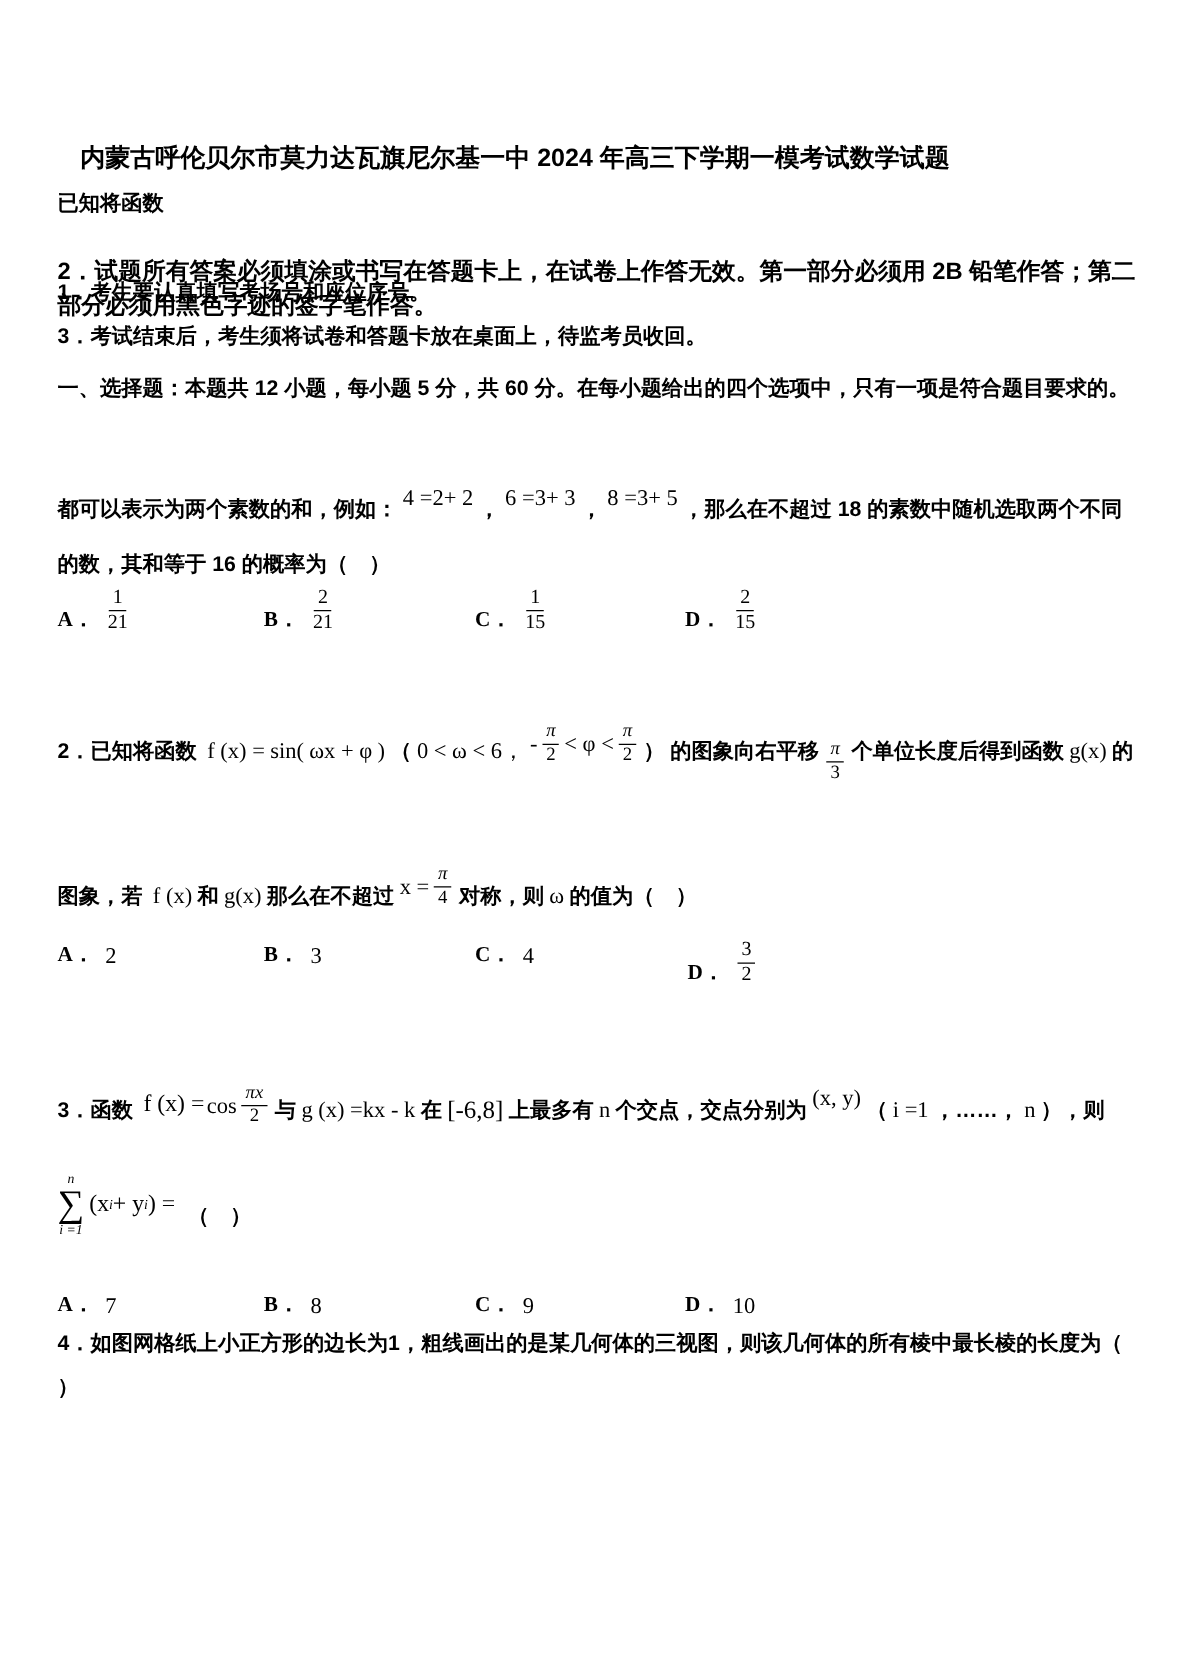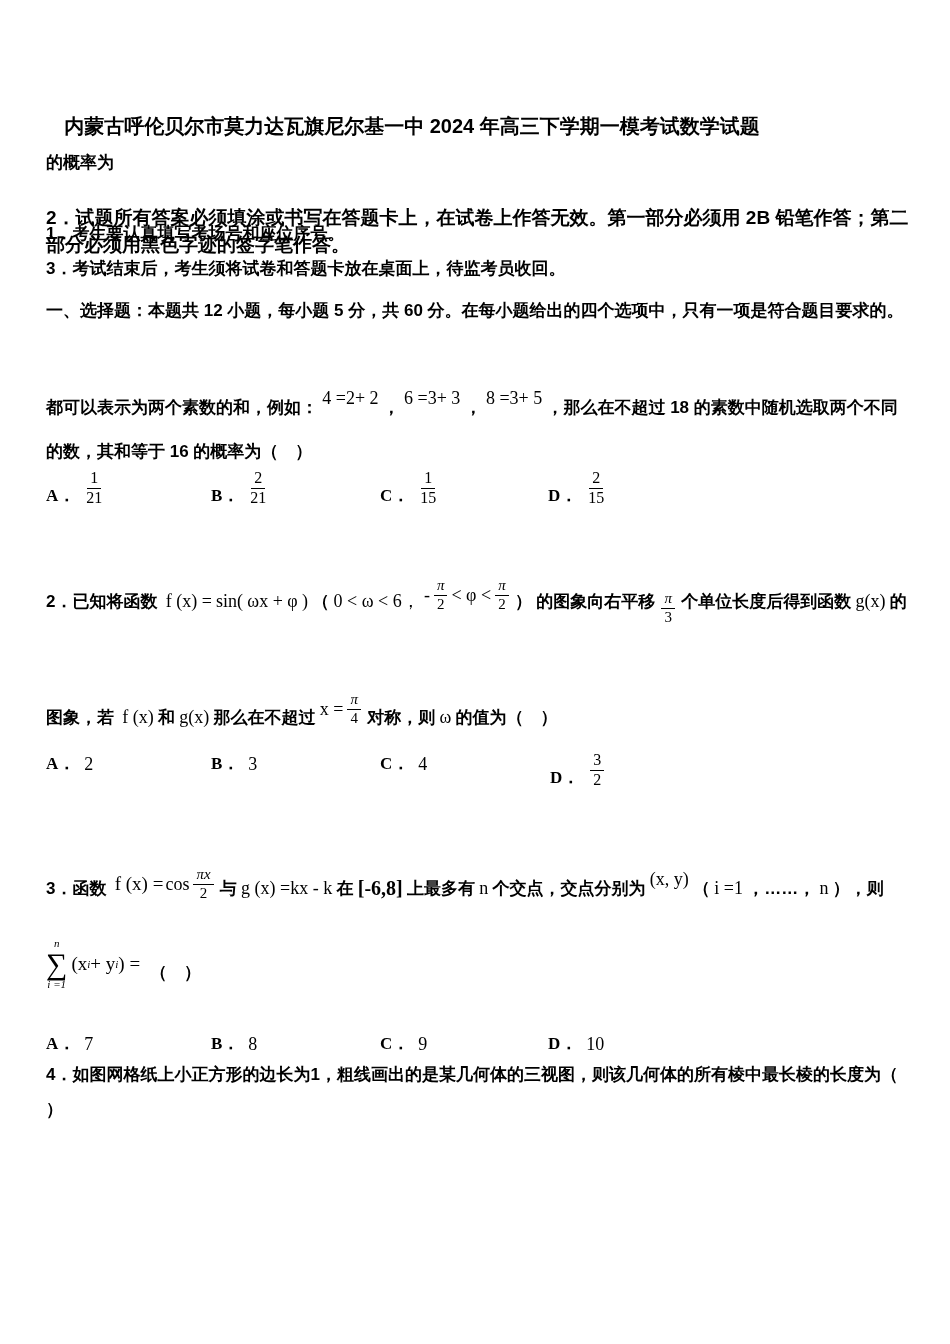--- a/index.html
+++ b/index.html
@@ -19,31 +19,31 @@
   .frac.it .den{font-style:normal;}
   .opt{position:absolute;display:inline-flex;align-items:flex-end;gap:9px;}
   .opt .lab{font-family:"Liberation Serif",serif;font-weight:bold;font-size:17px;}
   .opt .val{font-family:"Liberation Serif",serif;font-size:18px;}
   .opt .frac .num,.opt .frac .den{font-size:16px;}
   .sub{font-size:11px;vertical-align:-5px;font-style:italic;font-family:"Liberation Serif",serif;}
   .sum-block{display:inline-flex;flex-direction:column;align-items:center;line-height:1;
              vertical-align:middle;font-family:"Liberation Serif",serif;margin-right:4px;}
   .sum-top,.sum-bot{font-size:11px;font-style:italic;}
   .sum-sigma{font-size:30px;font-style:normal;}
-  .bracket{font-size:20px;vertical-align:-1px;font-weight:bold;}
+  .bracket{font-size:20px;vertical-align:-1px;}
   .sgap{display:inline-block;width:4px;}
 </style>
 </head>
 <body>
 
 <div class="page">
 
   <div class="line cn" style="top:113px;left:0;width:824px;text-align:center;font-size:20px;">内蒙古呼伦贝尔市莫力达瓦旗尼尔基一中 2024 年高三下学期一模考试数学试题</div>
 
-  <div class="line cn" style="top:151px;left:46px;">的概率为</div>
+  <div class="line cn" style="top:151px;left:46px;">已知将函数</div>
   <div class="line cn" style="top:178px;left:46px;margin-top:44px;">1．考生要认真填写考场号和座位序号。</div>
   <div class="cn" style="position:absolute;top:204px;left:46px;width:864px;font-size:19px;line-height:27px;">2．试题所有答案必须填涂或书写在答题卡上，在试卷上作答无效。第一部分必须用 2B 铅笔作答；第二部分必须用黑色字迹的签字笔作答。</div>
   <div class="line cn" style="top:257px;left:46px;">3．考试结束后，考生须将试卷和答题卡放在桌面上，待监考员收回。</div>
 
   <div class="line cn" style="top:299px;left:46px;">一、选择题：本题共 12 小题，每小题 5 分，共 60 分。在每小题给出的四个选项中，只有一项是符合题目要求的。</div>
 
 
   <div class="line" style="top:388px;left:46px;">
     <span class="cn">都可以表示为两个素数的和，例如：</span>
     <span class="mn msize raised">4 =2+ 2</span>

